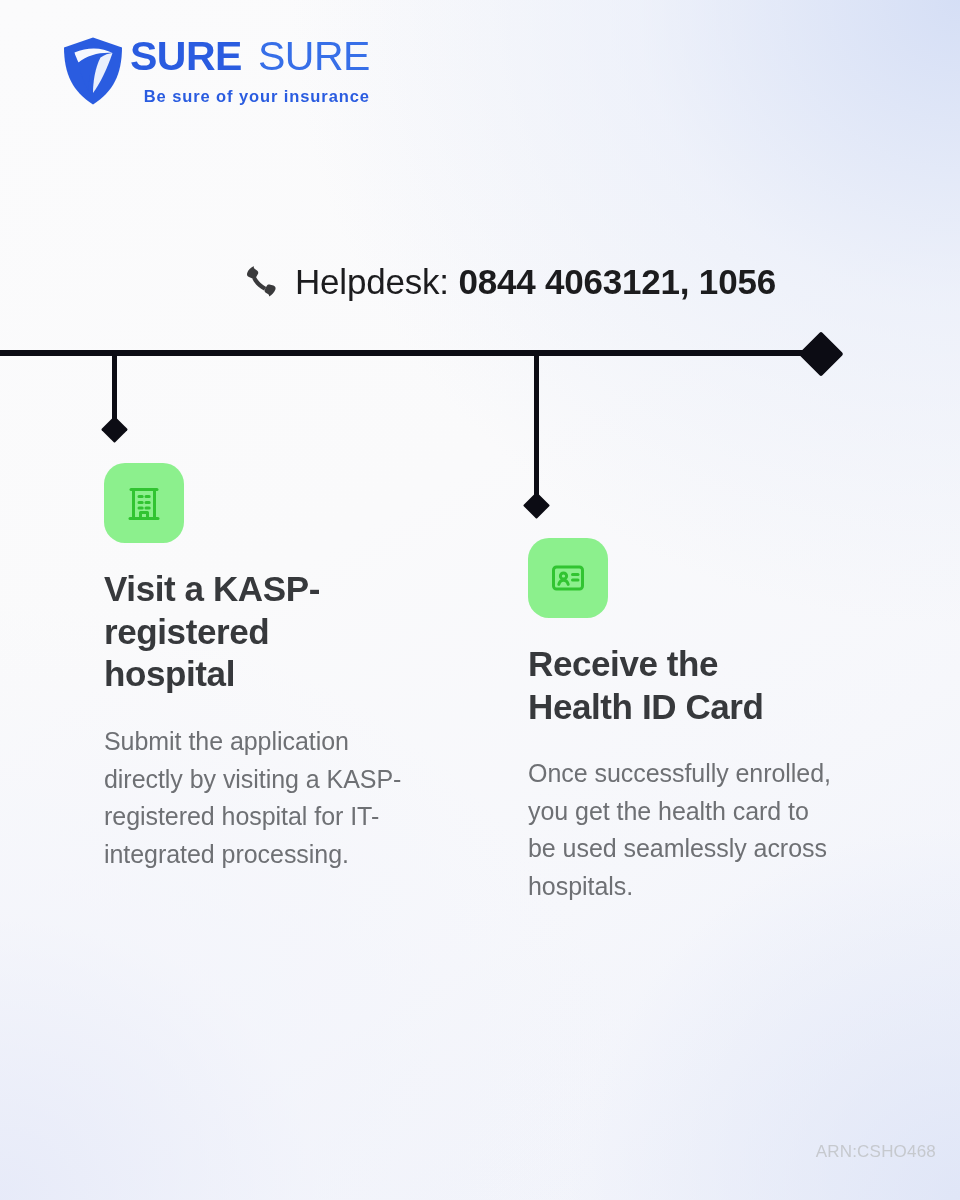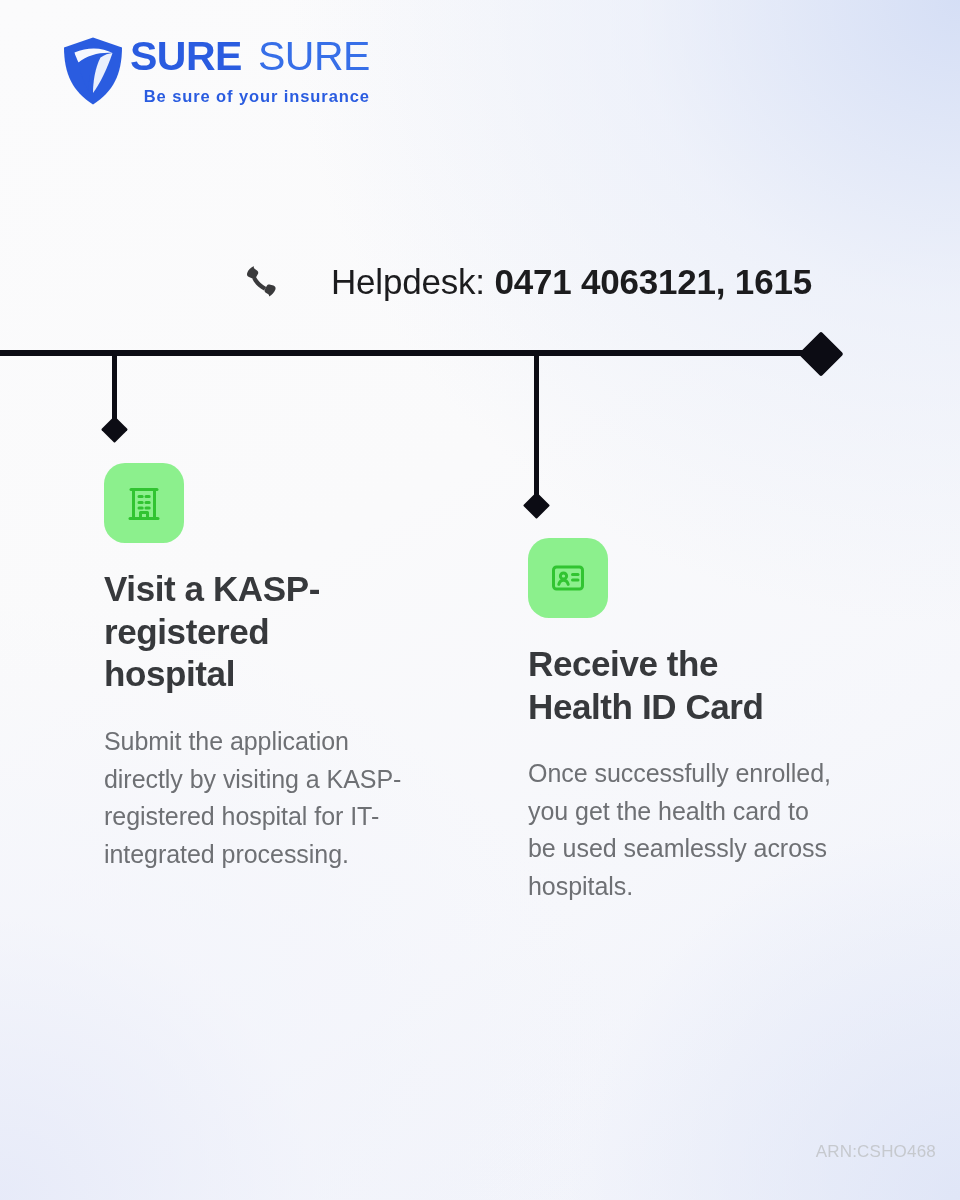--- a/index.html
+++ b/index.html
@@ -89,21 +89,20 @@
     flex: none;
   }
   .helpdesk-text {
     font-size: 35px;
     color: #1c1c1e;
     letter-spacing: -0.2px;
     line-height: 1;
   }
   .helpdesk-text .hd-label {
     font-weight: 400;
-    margin-left: 36px;
   }
   .helpdesk-text .hd-number {
     font-weight: 700;
   }
 
   
   .timeline-main {
     position: absolute;
     left: 0;
     top: 350px;
@@ -209,21 +208,21 @@
   <div class="helpdesk">
     <svg class="phone-icon" viewBox="0 0 38 38">
       <g fill="#3a3a3c">
         <path d="M10.5 4.2 C7.6 5.4 5.2 8.0 4.2 10.9 C3.6 12.7 4.3 14.3 6.0 15.0 L9.4 16.4 C10.9 17.0 12.4 16.4 13.2 15.0 L14.9 12.0 C15.6 10.7 15.2 9.2 14.0 8.4 L11.6 6.7 C10.9 6.2 10.6 5.3 10.9 4.5 Z"></path>
         <path d="M12.8 14.6 C14.6 18.6 19.1 23.1 23.2 24.9 L21.0 28.4 C16.0 26.0 11.6 21.6 9.3 16.7 Z"></path>
         <path d="M27.4 22.8 C26.0 22.1 24.5 22.6 23.7 23.9 L21.9 27.0 C21.1 28.3 21.5 29.9 22.8 30.7 L25.3 32.3 C26.0 32.8 26.3 33.6 26.0 34.4 C28.9 33.2 31.4 30.5 32.4 27.6 C33.0 25.8 32.2 24.2 30.5 23.6 Z"></path>
       </g>
     </svg>
     <div class="helpdesk-text">
       <span class="hd-label">Helpdesk:</span>
-      <span class="hd-number">0471 4063121, 1615</span>
+      <span class="hd-number">0844 4063121, 1056</span>
     </div>
   </div>
 
   <div class="timeline-main"></div>
   <div class="timeline-end"></div>
   <div class="dropper d1"></div>
   <div class="drop-diamond p1"></div>
   <div class="dropper d2"></div>
   <div class="drop-diamond p2"></div>
 

